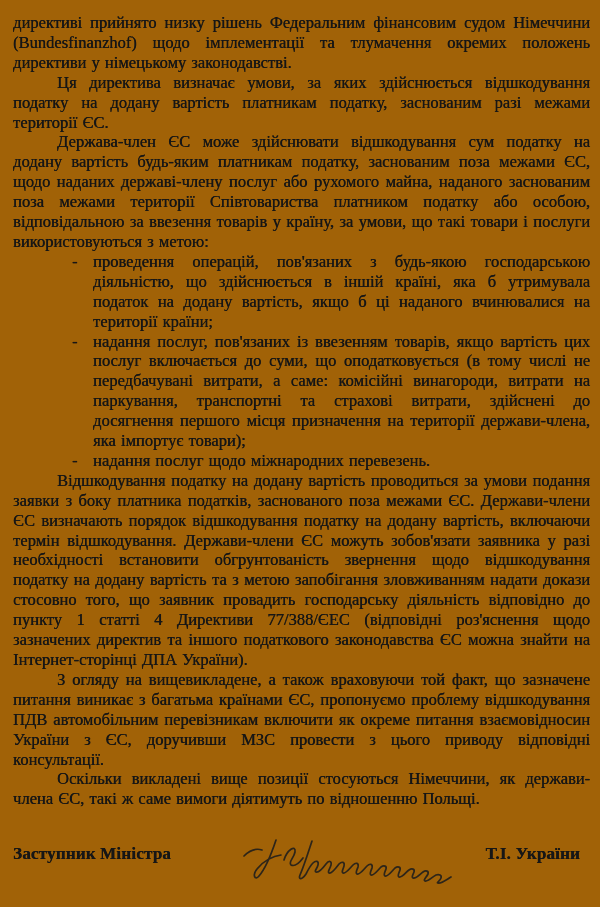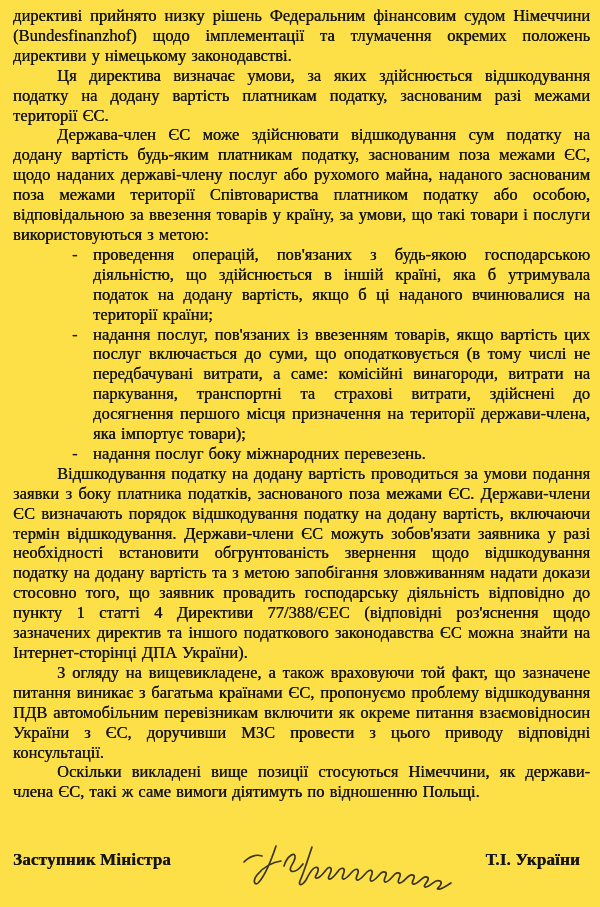--- a/index.html
+++ b/index.html
@@ -5,22 +5,22 @@
   html, body {
     margin: 0;
     padding: 0;
     background: #ffffff;
   }
   .page {
     position: relative;
     width: 600px;
     height: 907px;
     box-sizing: border-box;
-    background: #fde047;
-    padding: 6px 10px 0 13px;
+    background: #a16207;
+    padding: 13px 10px 0 13px;
     font-family: "Liberation Serif", serif;
     font-size: 16.5px;
     line-height: 19.9px;
     color: #161616;
     overflow: hidden;
   }
   .page * {
     font-family: "Liberation Serif", serif;
   }
   .para {
@@ -44,21 +44,21 @@
     text-shadow: 0.35px 0 0 currentColor;
     word-spacing: 1px;
   }
   ul.bullets li .dash {
     position: absolute;
     left: -21px;
     top: 0;
   }
   .sig-row {
     position: relative;
-    margin-top: 48px;
+    margin-top: 35px;
     display: flex;
     justify-content: space-between;
     align-items: center;
   }
   .sig-title, .sig-name {
     font-weight: 700;
     font-size: 17px;
     letter-spacing: 0.2px;
     text-shadow: 0.3px 0 0 currentColor;
     white-space: nowrap;
@@ -97,21 +97,21 @@
     <li>
       <span class="dash">-</span>
       <span>проведення операцій, пов'язаних з будь-якою господарською діяльністю, що здійснюється в іншій країні, яка б утримувала податок на додану вартість, якщо б ці наданого вчинювалися на території країни;</span>
     </li>
     <li>
       <span class="dash">-</span>
       <span>надання послуг, пов'язаних із ввезенням товарів, якщо вартість цих послуг включається до суми, що оподатковується (в тому числі не передбачувані витрати, а саме: комісійні винагороди, витрати на паркування, транспортні та страхові витрати, здійснені до досягнення першого місця призначення на території держави-члена, яка імпортує товари);</span>
     </li>
     <li>
       <span class="dash">-</span>
-      <span>надання послуг боку міжнародних перевезень.</span>
+      <span>надання послуг щодо міжнародних перевезень.</span>
     </li>
   </ul>
 
   <p class="para">Відшкодування податку на додану вартість проводиться за умови подання заявки з боку платника податків, заснованого поза межами ЄС. Держави-члени ЄС визначають порядок відшкодування податку на додану вартість, включаючи термін відшкодування. Держави-члени ЄС можуть зобов'язати заявника у разі необхідності встановити обгрунтованість звернення щодо відшкодування податку на додану вартість та з метою запобігання зловживанням надати докази стосовно того, що заявник провадить господарську діяльність відповідно до пункту 1 статті 4 Директиви 77/388/ЄЕС (відповідні роз'яснення щодо зазначених директив та іншого податкового законодавства ЄС можна знайти на Інтернет-сторінці ДПА України).</p>
 
   <p class="para">З огляду на вищевикладене, а також враховуючи той факт, що зазначене питання виникає з багатьма країнами ЄС, пропонуємо проблему відшкодування ПДВ автомобільним перевізникам включити як окреме питання взаємовідносин України з ЄС, доручивши МЗС провести з цього приводу відповідні консультації.</p>
 
   <p class="para">Оскільки викладені вище позиції стосуються Німеччини, як держави-члена ЄС, такі ж саме вимоги діятимуть по відношенню Польщі.</p>
 
   <div class="sig-row">

